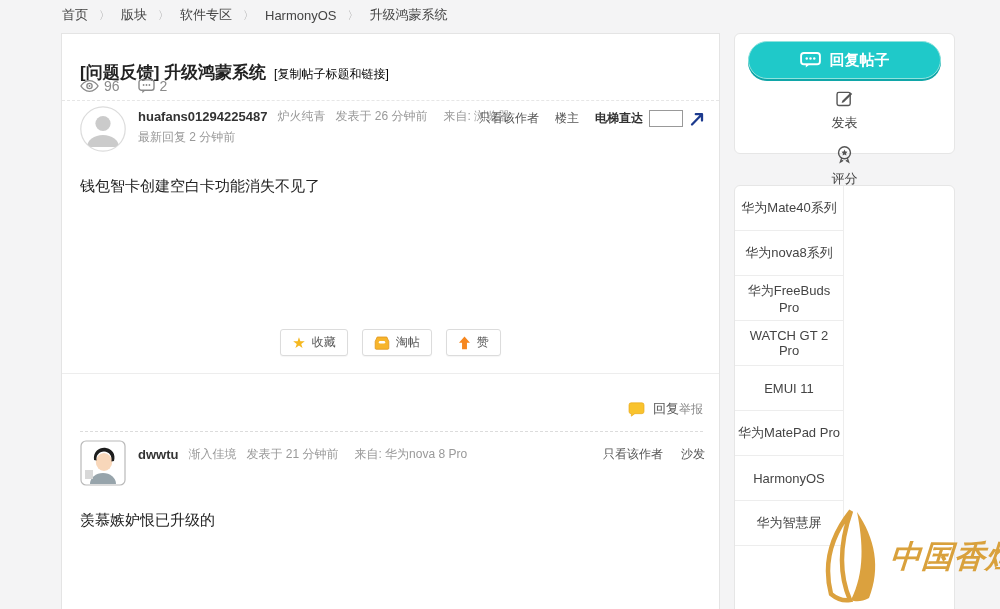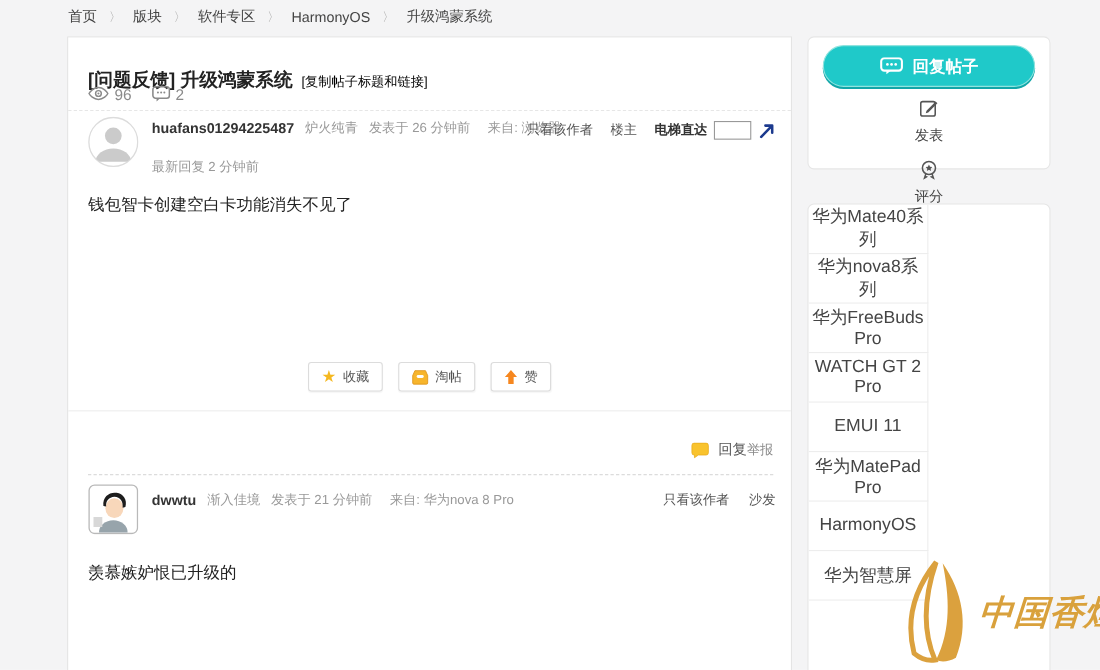--- a/index.html
+++ b/index.html
@@ -12,29 +12,29 @@
   
   .breadcrumb{position:absolute;top:0;left:0;right:0;height:30px;display:flex;align-items:center;padding-left:62px;gap:11px;font-size:13px;color:#444;}
   .crumb{cursor:pointer;}
   .crumb-sep{color:#aaa;font-size:11px;}
   
   .main-panel{position:absolute;left:61px;top:33px;width:659px;height:580px;background:#fff;border:1px solid #e4e4e4;box-sizing:border-box;}
   .post-title-row{position:absolute;top:27px;left:18px;right:16px;display:flex;align-items:baseline;gap:8px;}
   .post-title{font-size:17px;font-weight:bold;color:#222;}
   .copy-link{font-size:12px;color:#000000;}
   .stats-row{position:absolute;top:44px;left:18px;display:flex;align-items:center;gap:18px;color:#8a8a8a;font-size:14px;}
-  .stat{display:flex;align-items:flex-start;gap:5px;}
+  .stat{display:flex;align-items:center;gap:5px;}
   .stats-divider{position:absolute;top:66px;left:0;right:0;border-top:1px dashed #e6e6e6;}
   
   .avatar-circle{position:absolute;left:18px;top:72px;width:46px;height:46px;}
   .author-info{position:absolute;left:76px;top:74px;font-size:12px;color:#999;}
   .author-line1{display:flex;align-items:center;gap:10px;white-space:nowrap;text-align:right;}
   .author-name{font-size:13px;font-weight:bold;color:#333;}
   .author-from{margin-left:6px;}
-  .author-line2{margin-top:18px;}
+  .author-line2{margin-top:4px;}
   .post-controls{position:absolute;right:14px;top:76px;display:flex;align-items:center;gap:16px;font-size:12px;color:#555;}
   .elevator-group{display:flex;align-items:center;gap:6px;}
   .elevator-label{font-weight:bold;color:#333;}
   .floor-input{width:28px;height:15px;border:1px solid #999;background:#fff;padding:0 2px;font-size:11px;}
   .post-body{position:absolute;top:143px;left:18px;right:16px;font-size:15px;color:#222;}
   
   .actions-row{position:absolute;top:295px;left:0;right:0;display:flex;justify-content:center;gap:14px;}
   .action-btn{display:inline-flex;align-items:center;gap:6px;border:1px solid #dcdcdc;border-radius:3px;background:#fff;padding:4px 11px;font-size:12px;color:#555;box-shadow:0 1px 1px rgba(0,0,0,.04);cursor:pointer;}
   .star-glyph{color:#f5b820;font-size:15px;line-height:1;}
   
@@ -49,21 +49,21 @@
   .reply-body{position:absolute;top:477px;left:18px;right:16px;font-size:15px;color:#222;}
   
   .side-card1{position:absolute;left:734px;top:33px;width:221px;height:121px;background:#fff;border:1px solid #e6e6e6;border-radius:6px;box-sizing:border-box;}
   .reply-post-btn{margin:7px 13px 9px;height:36px;background:#1fc9c9;border:1px solid #8fe3de;border-radius:19px;box-shadow:0 2px 0 #10a6a8;display:flex;align-items:center;justify-content:center;gap:9px;color:#fff;font-size:15px;font-weight:bold;cursor:pointer;}
   .side-icon-row{display:flex;height:58px;align-items:stretch;flex-direction:column;}
   .side-icon-cell{flex:1;display:flex;flex-direction:column;align-items:center;justify-content:center;gap:5px;font-size:13px;color:#444;cursor:pointer;}
   .side-icon-divider{border-left:1px dashed #ddd;margin:6px 0;}
   .side-card2{position:absolute;left:734px;top:185px;width:221px;height:440px;background:#fff;border:1px solid #e6e6e6;border-radius:6px;box-sizing:border-box;overflow:hidden;}
   .recommend-title{height:40px;line-height:40px;text-align:center;font-size:14px;font-weight:bold;color:#222;border-bottom:1px solid #f0f0f0;}
   .recommend-list{width:109px;}
-  .recommend-item{height:44px;border-bottom:1px solid #ededed;border-right:1px solid #ededed;display:flex;align-items:center;justify-content:center;text-align:center;font-size:16px;color:#444;padding:0 3px;cursor:pointer;}
+  .recommend-item{height:44px;border-bottom:1px solid #ededed;border-right:1px solid #ededed;display:flex;align-items:center;justify-content:center;text-align:center;font-size:13px;color:#444;padding:0 3px;cursor:pointer;}
   
   .watermark{position:absolute;left:818px;top:508px;display:flex;align-items:center;z-index:40;pointer-events:none;}
   .watermark-text{font-family:"DejaVu Serif","Liberation Serif",serif;font-style:italic;font-weight:bold;font-size:31px;color:#d9a13c;white-space:nowrap;letter-spacing:1px;margin-left:2px;transform:skewX(-4deg);}
   svg{display:block;}
 </style>
 </head>
 <body>
 
 <div class="breadcrumb">
   <span class="crumb">首页</span>

